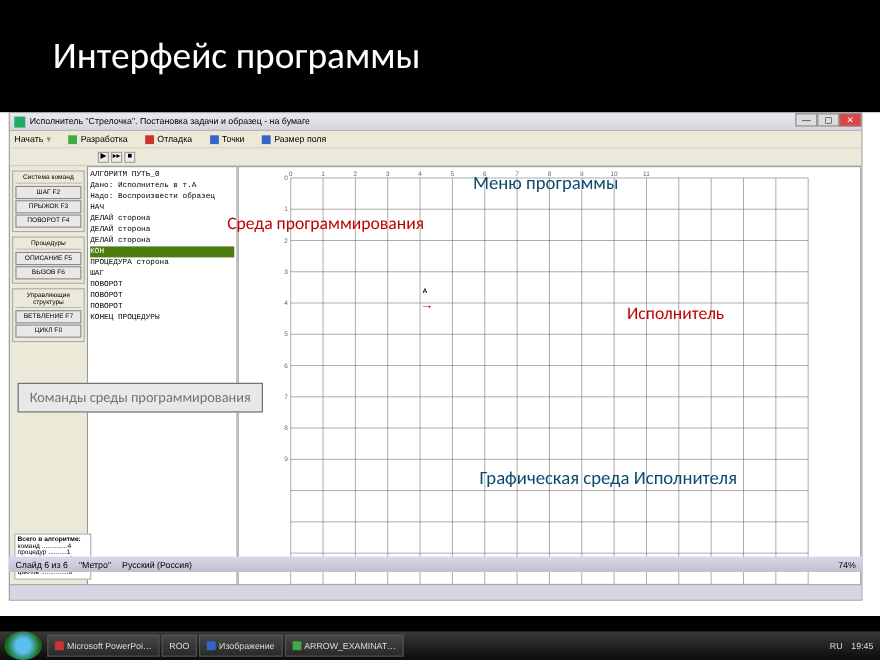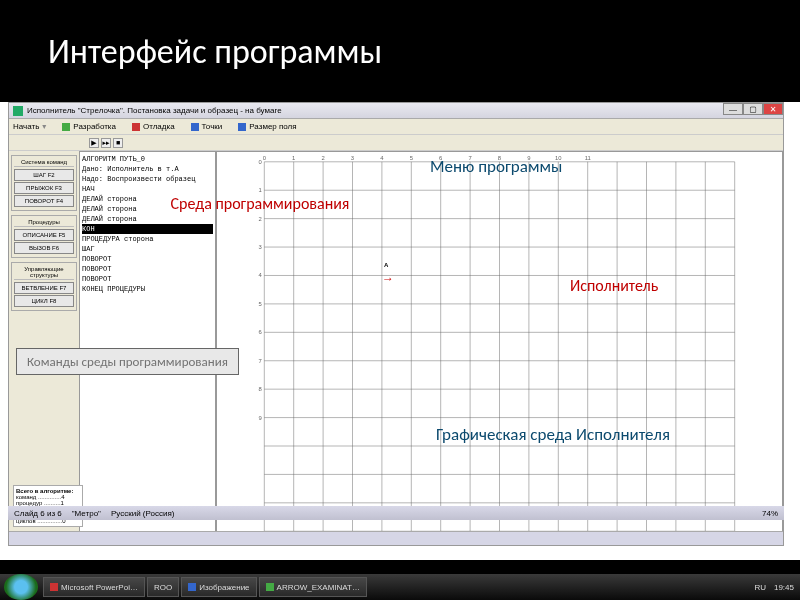--- a/index.html
+++ b/index.html
@@ -15,21 +15,21 @@
 .sq { width: 8px; height: 8px; display: inline-block; }
 .sq.g { background: #4a4; } .sq.b { background: #36c; } .sq.r { background: #c33; }
 .toolbar { height: 16px; background: #ece9d8; border-bottom: 1px solid #ccc; display: flex; align-items: center; padding: 0 80px; gap: 2px; }
 .tbtn { width: 10px; height: 10px; border: 1px solid #999; background: #eee; font-size: 7px; text-align: center; line-height: 8px; }
 .app-body { position: absolute; top: 48px; bottom: 0; left: 0; right: 0; display: flex; }
 .left-panel { width: 70px; padding: 4px 2px; }
 .panel-group { border: 1px solid #aaa; background: #ece9d8; margin-bottom: 4px; padding: 2px; }
 .panel-group .hdr { font-size: 6px; text-align: center; border-bottom: 1px solid #bbb; margin-bottom: 2px; padding: 1px; }
 .btn { display: block; width: 100%; background: #e8e8e8; border: 1px solid #888; font-size: 6px; padding: 2px 2px; margin: 1px 0; text-align: center; cursor: pointer; }
 .code-panel { width: 137px; background: #fff; border: 1px solid #999; font-size: 7px; line-height: 10px; padding: 2px; font-family: 'Courier New', monospace; }
-.code-line.selected { background: #000000; color: #fff; }
+.code-line.selected { background: #4d7c0f; color: #fff; }
 .grid-panel { flex: 1; background: #fff; border: 1px solid #999; position: relative; }
 .grid-svg { width: 100%; height: 100%; }
 .grid-svg line { stroke: #666; stroke-width: 0.5; }
 .arrow { position: absolute; top: 118px; left: 165px; color: #c00; font-size: 12px; font-weight: bold; }
 .arrow::before { content: "A"; position: absolute; top: -8px; left: 2px; font-size: 6px; color: #000; }
 .annot { position: absolute; font-weight: 500; font-family: Calibri, sans-serif; }
 .annot.blue { color: #0c4a6e; font-size: 17px; }
 .annot.red { color: #bf0000; font-size: 16px; text-align: center; }
 .annot.boxlbl { background: #e8e8e8; border: 1px solid #666; padding: 5px 10px; font-size: 13px; color: #737373; }
 .stats { position: absolute; bottom: 18px; left: 4px; width: 70px; border: 1px solid #aaa; background: #fff; font-size: 6px; padding: 2px; }
@@ -195,21 +195,21 @@
       <div>вызовов процед.4</div>
       <div>ветвлений .........0</div>
       <div>циклов ...............0</div>
     </div>
 
     <div class="statusbar"></div>
   </div>
 
   <div class="annot blue" style="top:156px; left:430px;">Меню программы</div>
   <div class="annot red" style="top:194px; left:170px;">
-    <span style="display:block; width:180px;">Среда программирования</span>
+    <span style="display:block; width:180px;margin-left:36px;">Среда программирования</span>
   </div>
   <div class="annot red" style="top:276px; left:570px;">Исполнитель</div>
   <div class="annot blue" style="top:424px; left:436px;">Графическая среда Исполнителя</div>
   <div class="annot boxlbl" style="top:348px; left:16px;">Команды  среды программирования</div>
 
   <div class="ppt-status">
     <span>Слайд 6 из 6</span>
     <span>"Метро"</span>
     <span>Русский (Россия)</span>
     <span style="margin-left:auto">74%</span>

